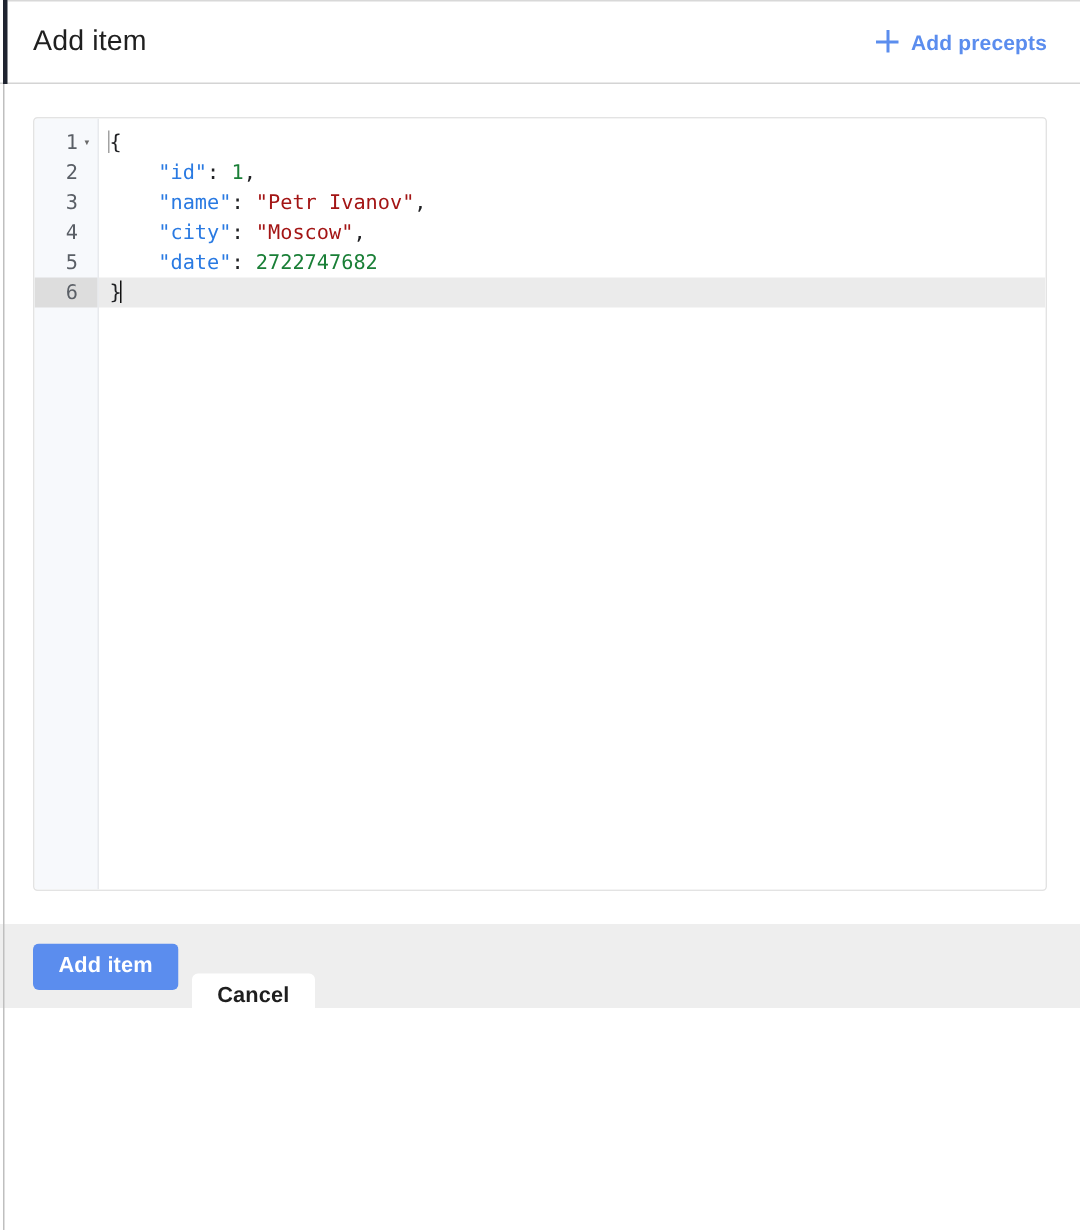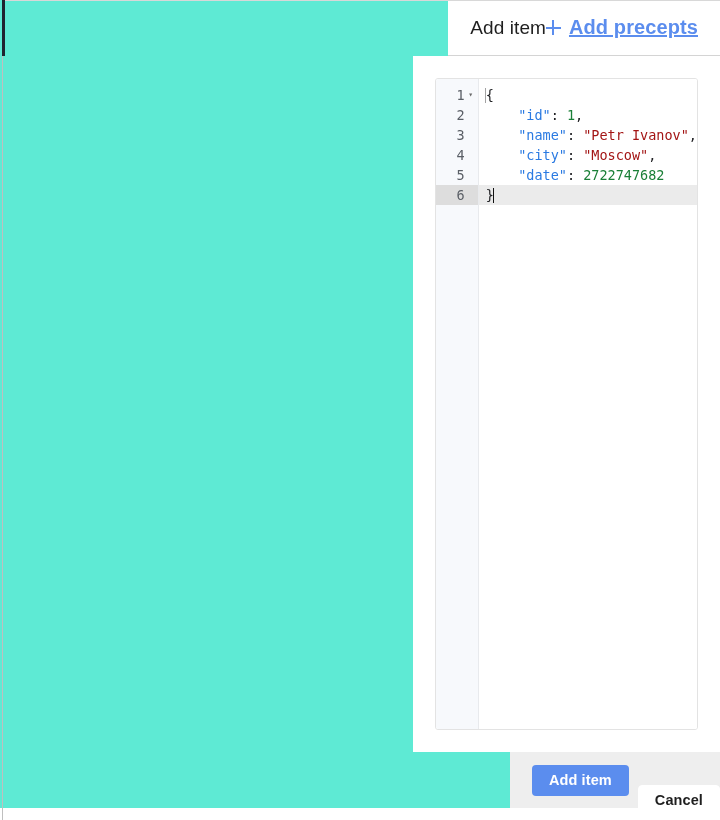--- a/index.html
+++ b/index.html
@@ -41,25 +41,24 @@
     left: 5px; right: 0; top: 0;
     height: 1px;
     background: #d8d8d8;
     z-index: 19;
   }
 
   .dialog {
     position: absolute;
     left: 0; top: 0;
     width: 720px;
-    height: 808px;
+    height: 672px;
     background: #5eead4;
     display: flex;
     flex-direction: column;
-    align-items: flex-end;
   }
 
   
   .dlg-header {
     height: 56px;
     flex: 0 0 56px;
     border-bottom: 1px solid #d4d4d4;
     display: flex;
     align-items: center;
     justify-content: space-between;
@@ -71,26 +70,25 @@
     color: #1f1f1f;
     letter-spacing: 0.1px;
     line-height: 1;
     font-weight: 400;
   }
   .add-precepts {
     display: flex;
     align-items: center;
     gap: 8px;
     color: #5b8dee;
-    font-size: 20px;
+    font-size: 14px;
     font-weight: 600;
     cursor: pointer;
     user-select: none;
     letter-spacing: 0.1px;
-    text-decoration: underline;
   }
   .plus-icon {
     width: 15px;
     height: 15px;
     position: relative;
     display: inline-block;
     flex: 0 0 15px;
   }
   .plus-icon::before,
   .plus-icon::after {

